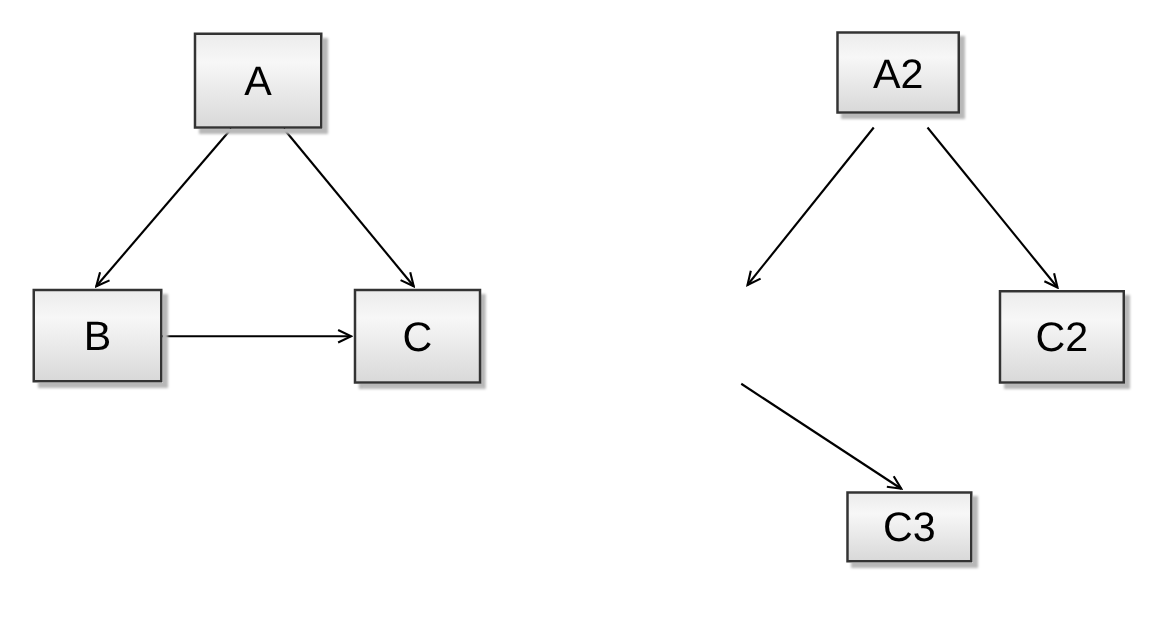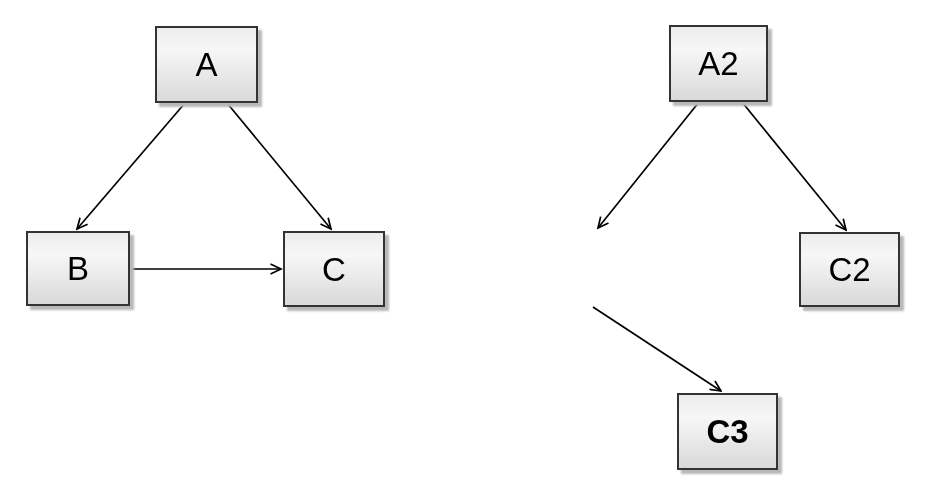--- a/index.html
+++ b/index.html
@@ -35,24 +35,24 @@
   .node-label {
     font-size: 33px;
     color: #000000;
     line-height: 1;
     user-select: none;
   }
   
   .node-a  { left: 155px; top:  26px; width: 103px; height: 77px; }
   .node-b  { left:  26px; top: 231px; width: 104px; height: 75px; }
   .node-c  { left: 283px; top: 231px; width: 102px; height: 76px; }
-  .node-a2 { left: 669px; top:  25px; width:  99px; height: 77px; }
+  .node-a2 { left: 669px; top:  25px; width:  99px; height: 66px; }
   .node-b2 { left: 543px; top: 230px; width: 100px; height: 76px; }
   .node-c2 { left: 799px; top: 232px; width: 101px; height: 75px; text-align: center; }
-  .node-c3 { left: 677px; top: 393px; width: 101px; height: 77px; font-weight: bold; }
+  .node-c3 { left: 677px; top: 393px; width: 101px; height: 57px; }
   .edge {
     stroke: #000000;
     stroke-width: 1.7;
     fill: none;
   }
 </style>
 </head>
 <body>
 
 <div class="canvas">

